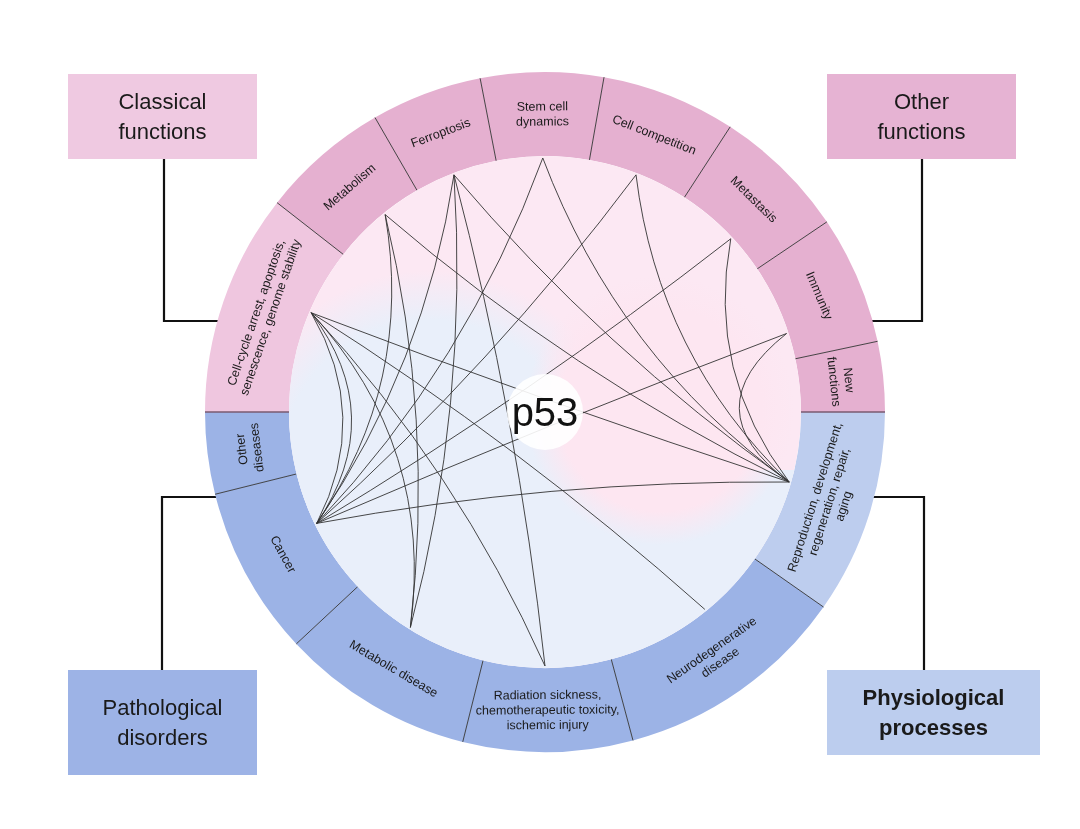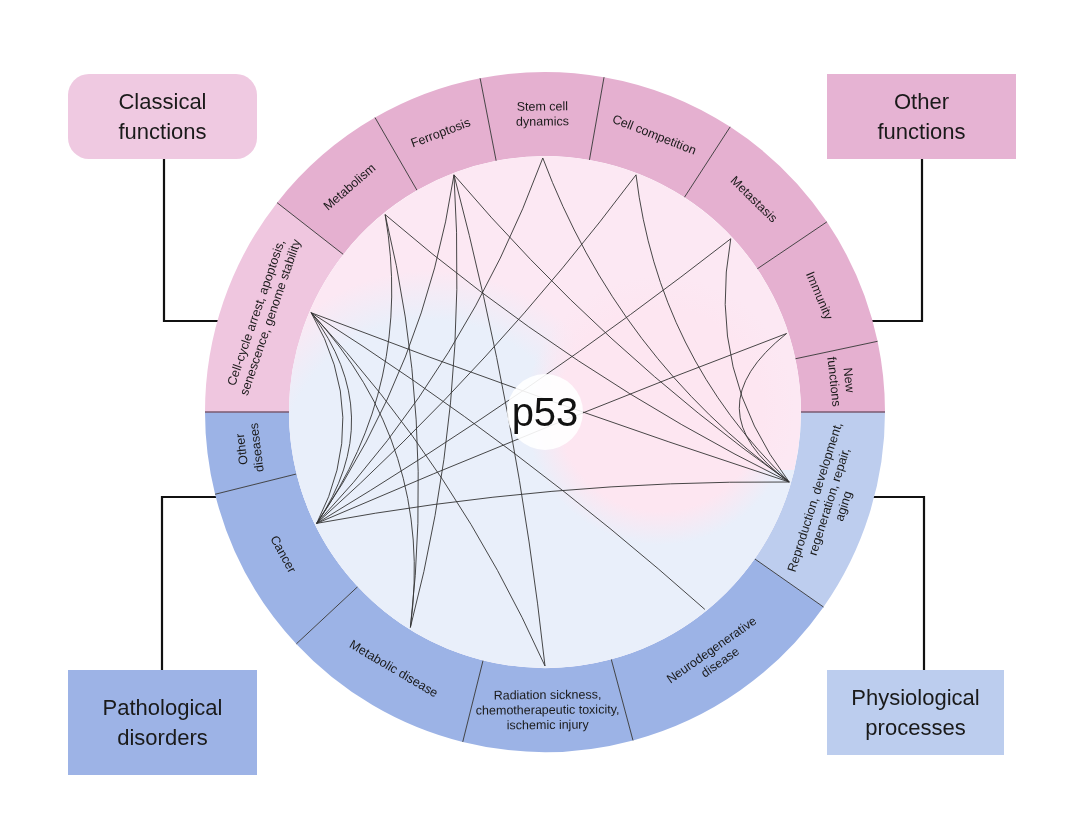--- a/index.html
+++ b/index.html
@@ -149,28 +149,28 @@
       <g transform="translate(283.11250042673436,554.1933105573634) rotate(61.5)">
         <text class="seg-label" x="0" y="4" text-anchor="middle">Cancer</text>
       </g>
       <g transform="translate(249.22124681088604,448.31706433473397) rotate(-97)">
         <text class="seg-label" x="0" y="-3.5" text-anchor="middle">Other</text>
         <text class="seg-label" x="0" y="11.5" text-anchor="middle">diseases</text>
       </g>
     </g>
 </svg>
 
-<div class="corner-box" id="box-classical" style="left: 68px; top: 74px; width: 189px; height: 85px; background: rgb(239, 201, 225); border-radius: 21px;">
+<div class="corner-box" id="box-classical" style="left: 68px; top: 74px; width: 189px; height: 85px; background: rgb(239, 201, 225);">
   <span>Classical
 functions</span>
 </div>
 <div class="corner-box" id="box-other" style="left: 827px; top: 74px; width: 189px; height: 85px; background: rgb(230, 179, 211);">
   <span>Other
 functions</span>
 </div>
 <div class="corner-box" id="box-pathological" style="left: 68px; top: 670px; width: 189px; height: 105px; background: rgb(157, 179, 230);">
   <span>Pathological
 disorders</span>
 </div>
-<div class="corner-box" id="box-physiological" style="left: 827px; top: 670px; width: 177px; height: 85px; background: rgb(188, 205, 238);">
+<div class="corner-box" id="box-physiological" style="left: 827px; top: 670px; width: 213px; height: 85px; background: rgb(188, 205, 238); font-weight: bold;">
   <span>Physiological
 processes</span>
 </div>
 
 </body></html>

